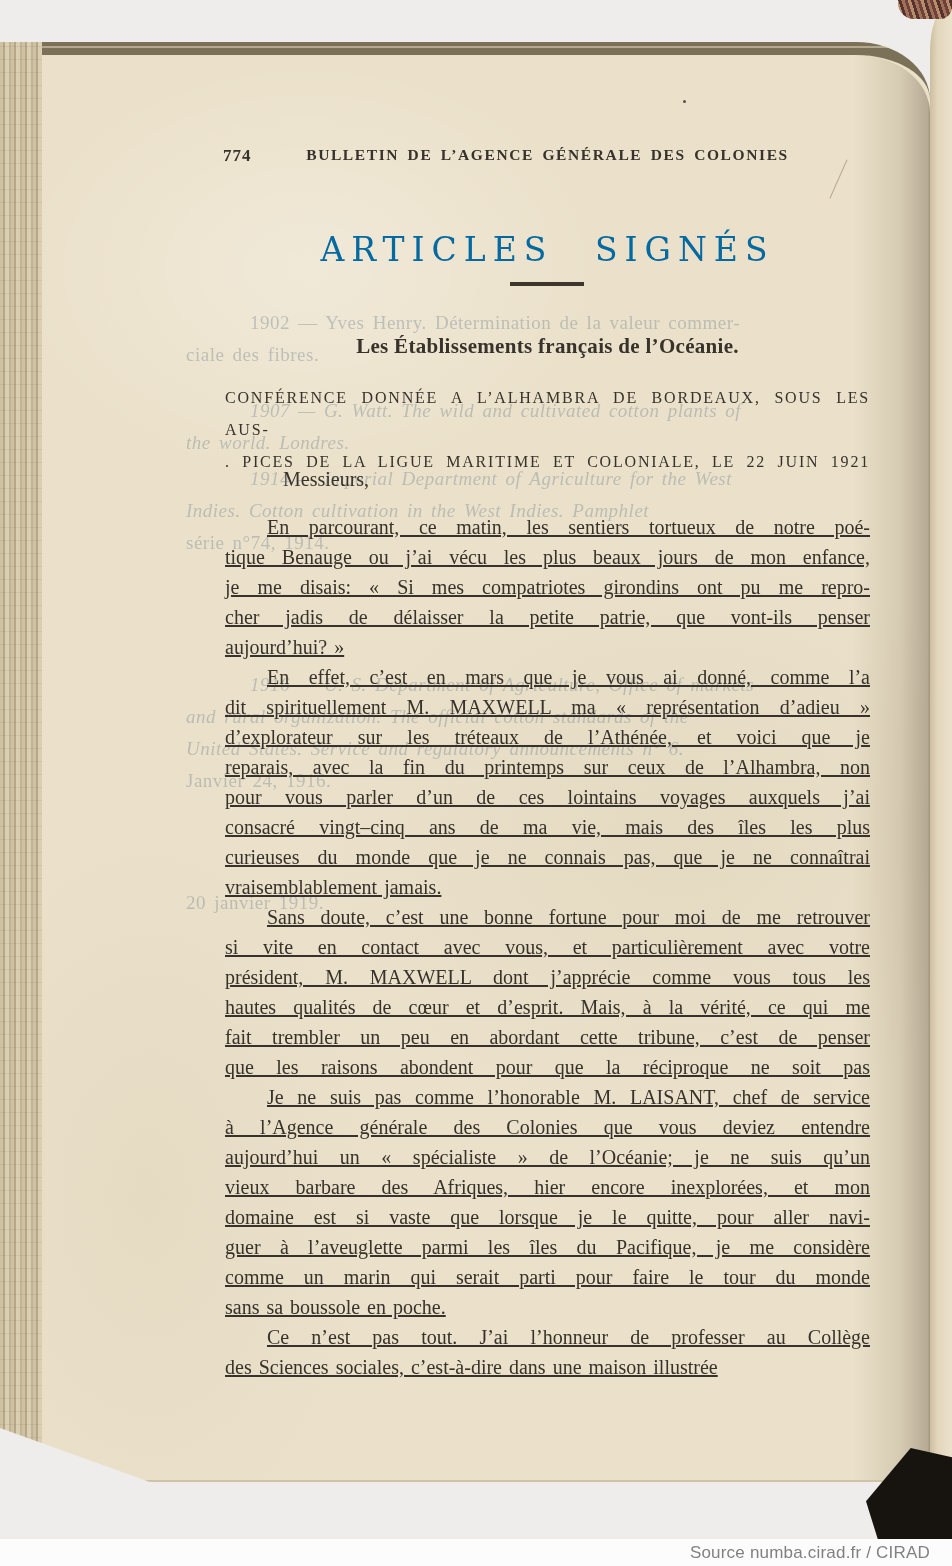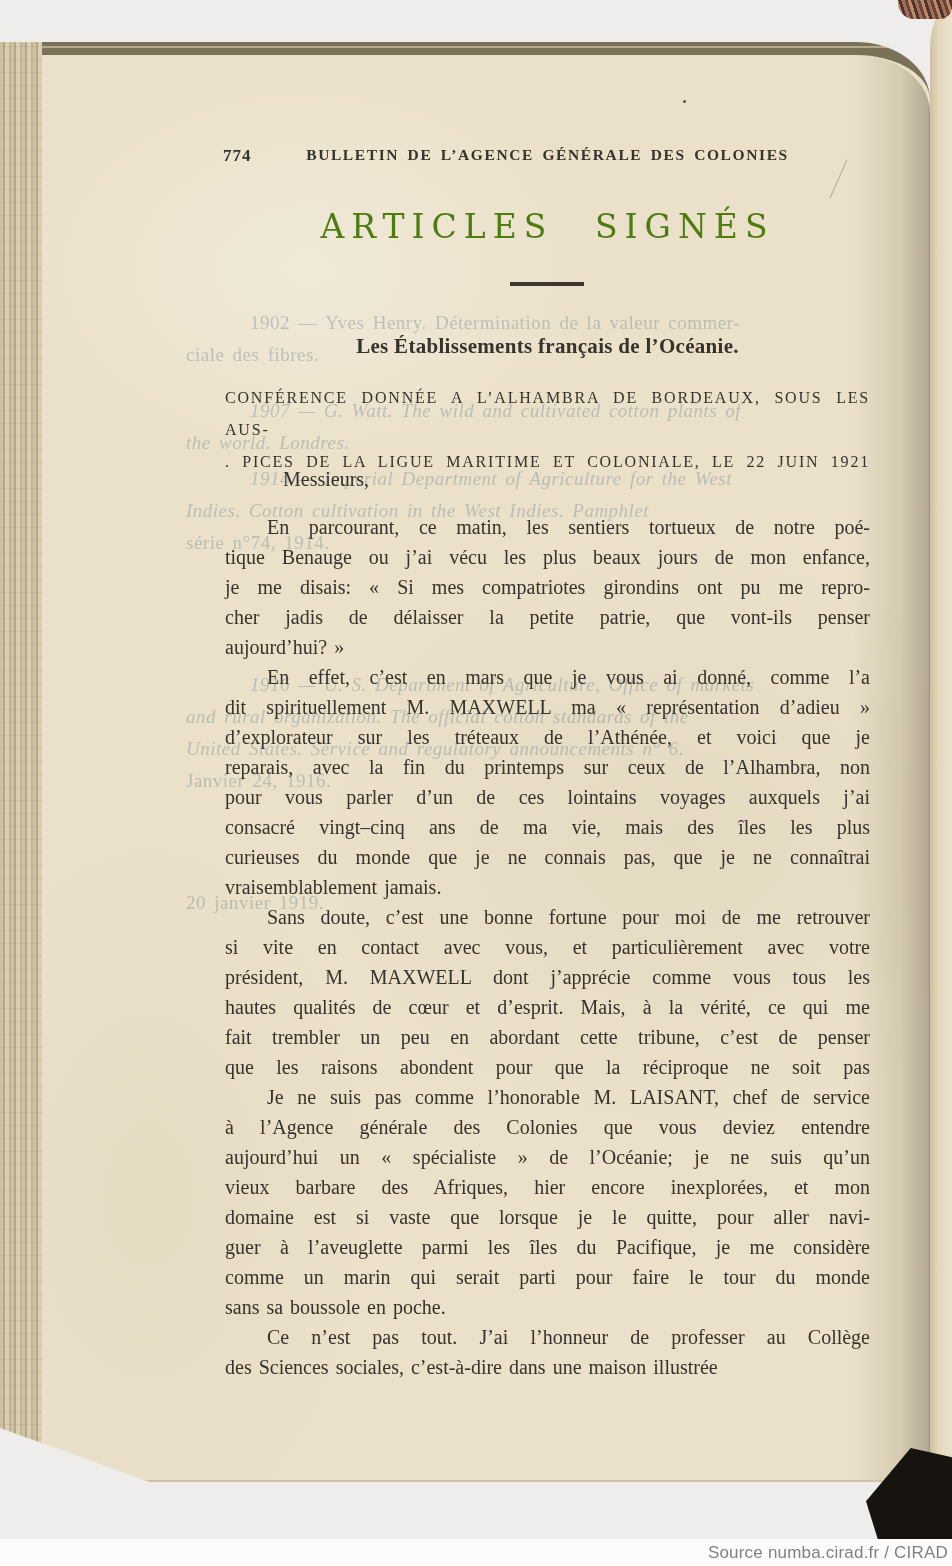--- a/index.html
+++ b/index.html
@@ -74,47 +74,47 @@
 
   
   .text-col { position:absolute; left:225px; top:146px; width:645px; z-index:3; color:#37322b; }
   .block { position:absolute; left:0; right:0; }
 
   .header-row { top:0; height:22px; }
   .page-number { position:absolute; left:-2px; top:0; font-size:17px; font-weight:700; letter-spacing:1px; }
   .journal-header { text-align:center; font-size:15.5px; font-weight:700; letter-spacing:1.6px; word-spacing:3px; }
 
   .section-title {
-    top:61px; text-align:center;
+    top:84px; text-align:center;
     font-family:"DejaVu Serif", serif;
-    font-size:33px; letter-spacing:7px; word-spacing:24px; color:#4d7c0f;
+    font-size:33px; letter-spacing:7px; word-spacing:24px; color:#0369a1;
   }
   .title-rule { position:absolute; top:136px; left:285px; width:74px; height:3.5px; background:#3c362e; }
 
   .article-title { top:188px; text-align:center; font-size:21px; font-weight:700; letter-spacing:0.3px; }
 
   .conference { top:236px; font-size:16px; letter-spacing:1.8px; word-spacing:5px; line-height:32px; }
   .conf-line { text-align:justify; text-align-last:justify; }
 
   .salutation { top:322px; font-size:20px; text-indent:58px; }
 
   .article-body { top:366px; line-height:30px; font-size:20px; word-spacing:2px; }
   .para { margin:0; }
-  .pline { display:block; text-align:justify; text-align-last:justify; }
+  .pline { display:block; text-align:justify; text-align-last:justify;text-decoration:underline; }
   .pline.last { text-align-last:left; }
   .para .pline:first-child { text-indent:42px; }
 
   
   .footer-bar {
     position:absolute; left:0; bottom:0; width:952px; height:27px; z-index:6;
     background:#fcfcfc; text-align:right;
   }
   .footer-bar span {
     font-family:"Liberation Sans", sans-serif;
-    font-size:17px; line-height:27px; color:#818181; padding-right:4px; letter-spacing:0.2px;
+    font-size:17px; line-height:27px; color:#818181; padding-right:22px; letter-spacing:0.2px;
   }
 </style>
 </head>
 <body>
 
 <div class="left-edge"></div>
 <div class="page"></div>
 <div class="second-page"></div>
 <div class="headband"></div>
 <div class="corner-cut"></div>

